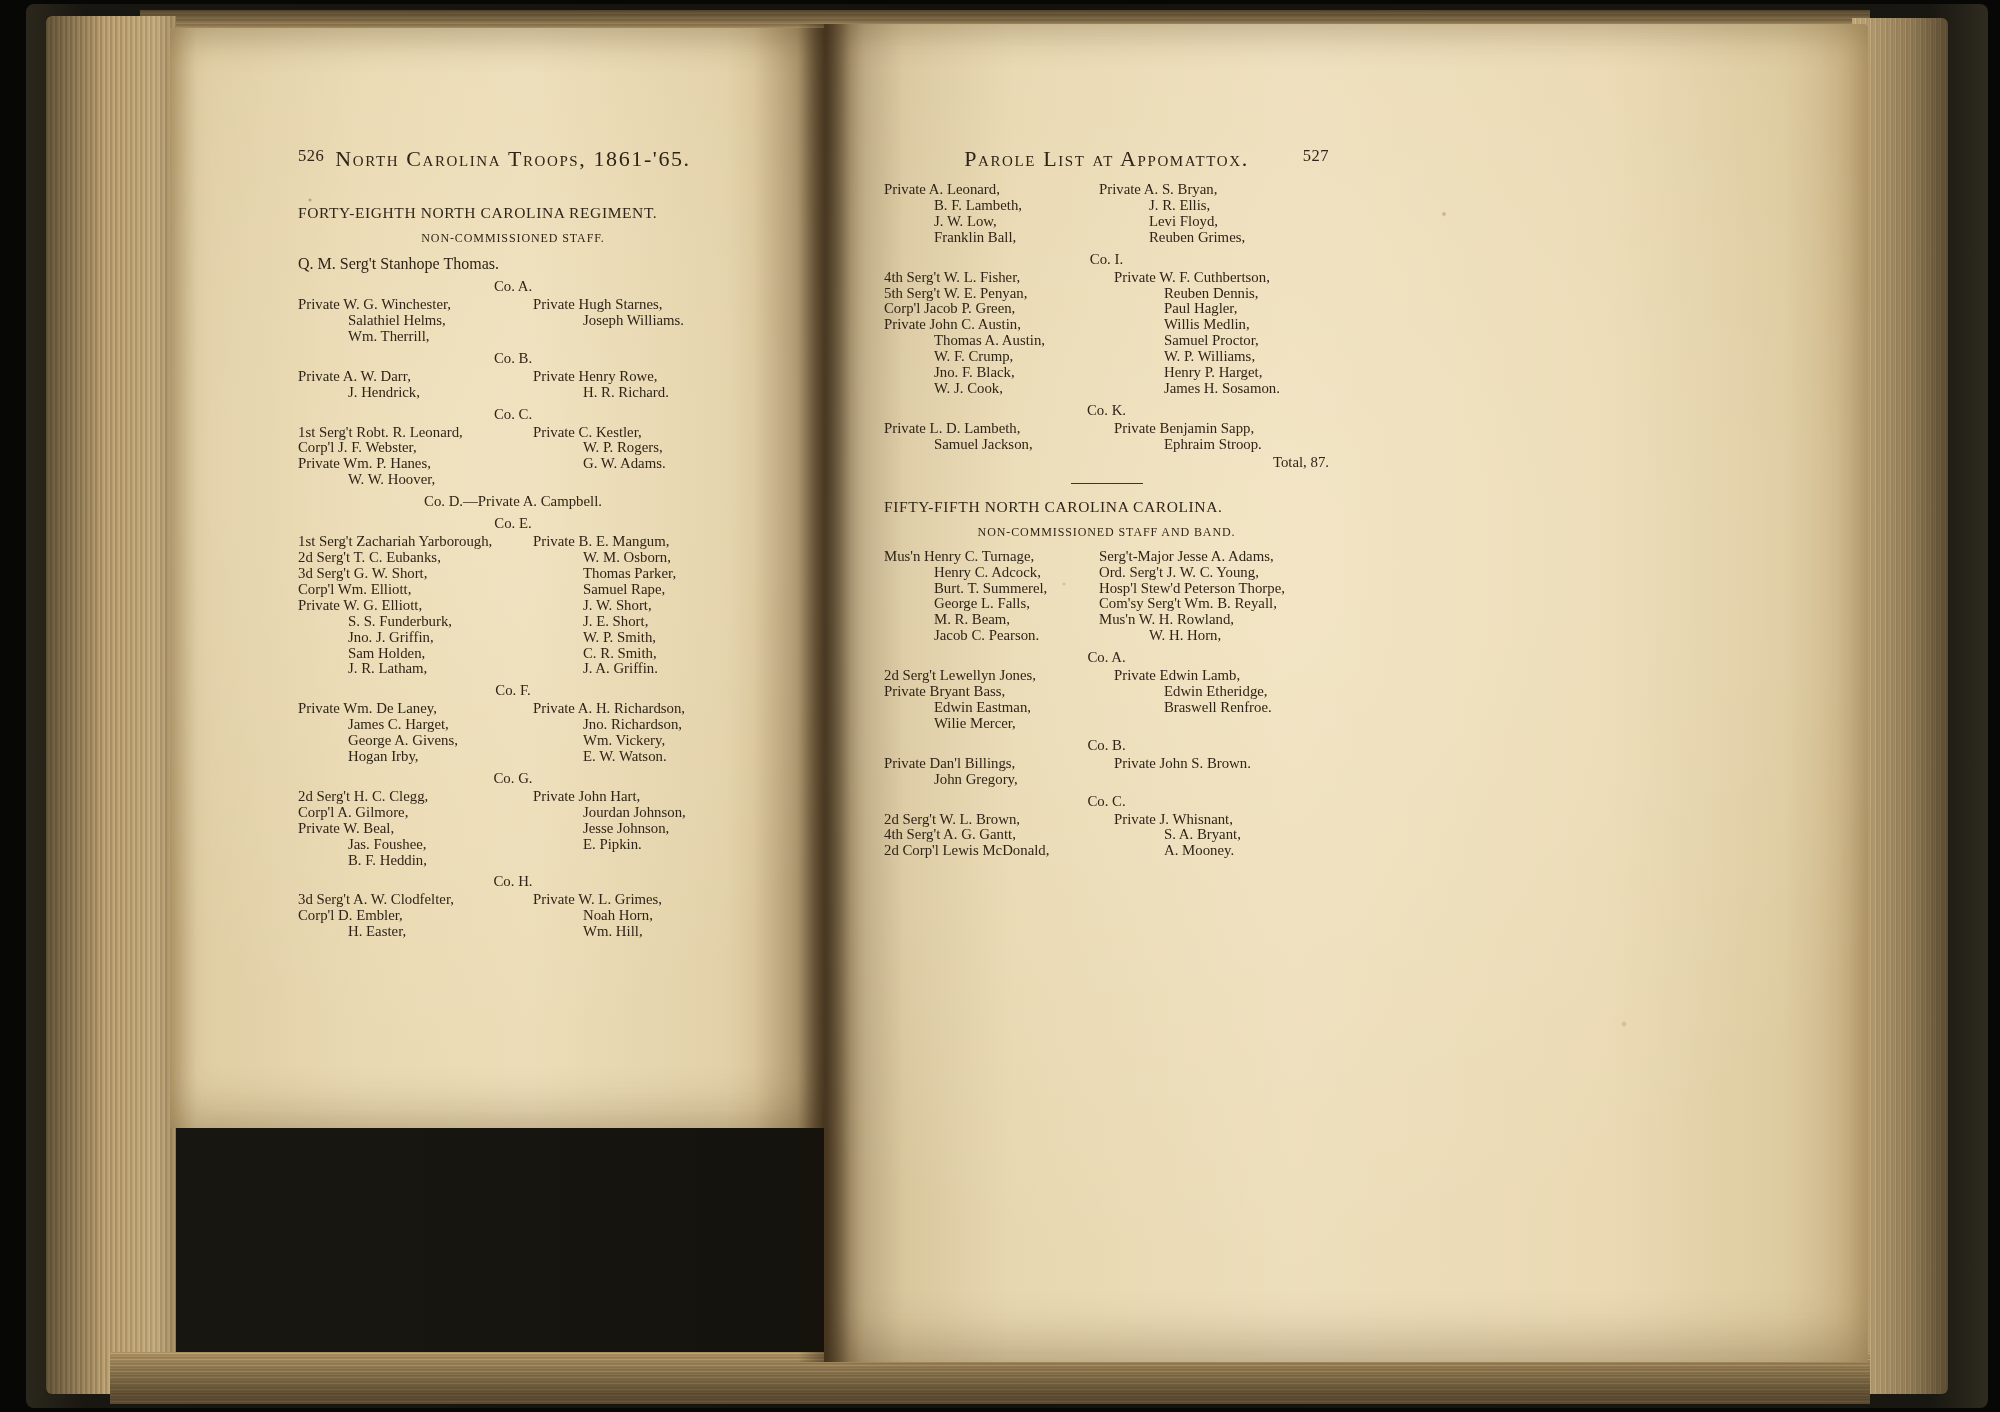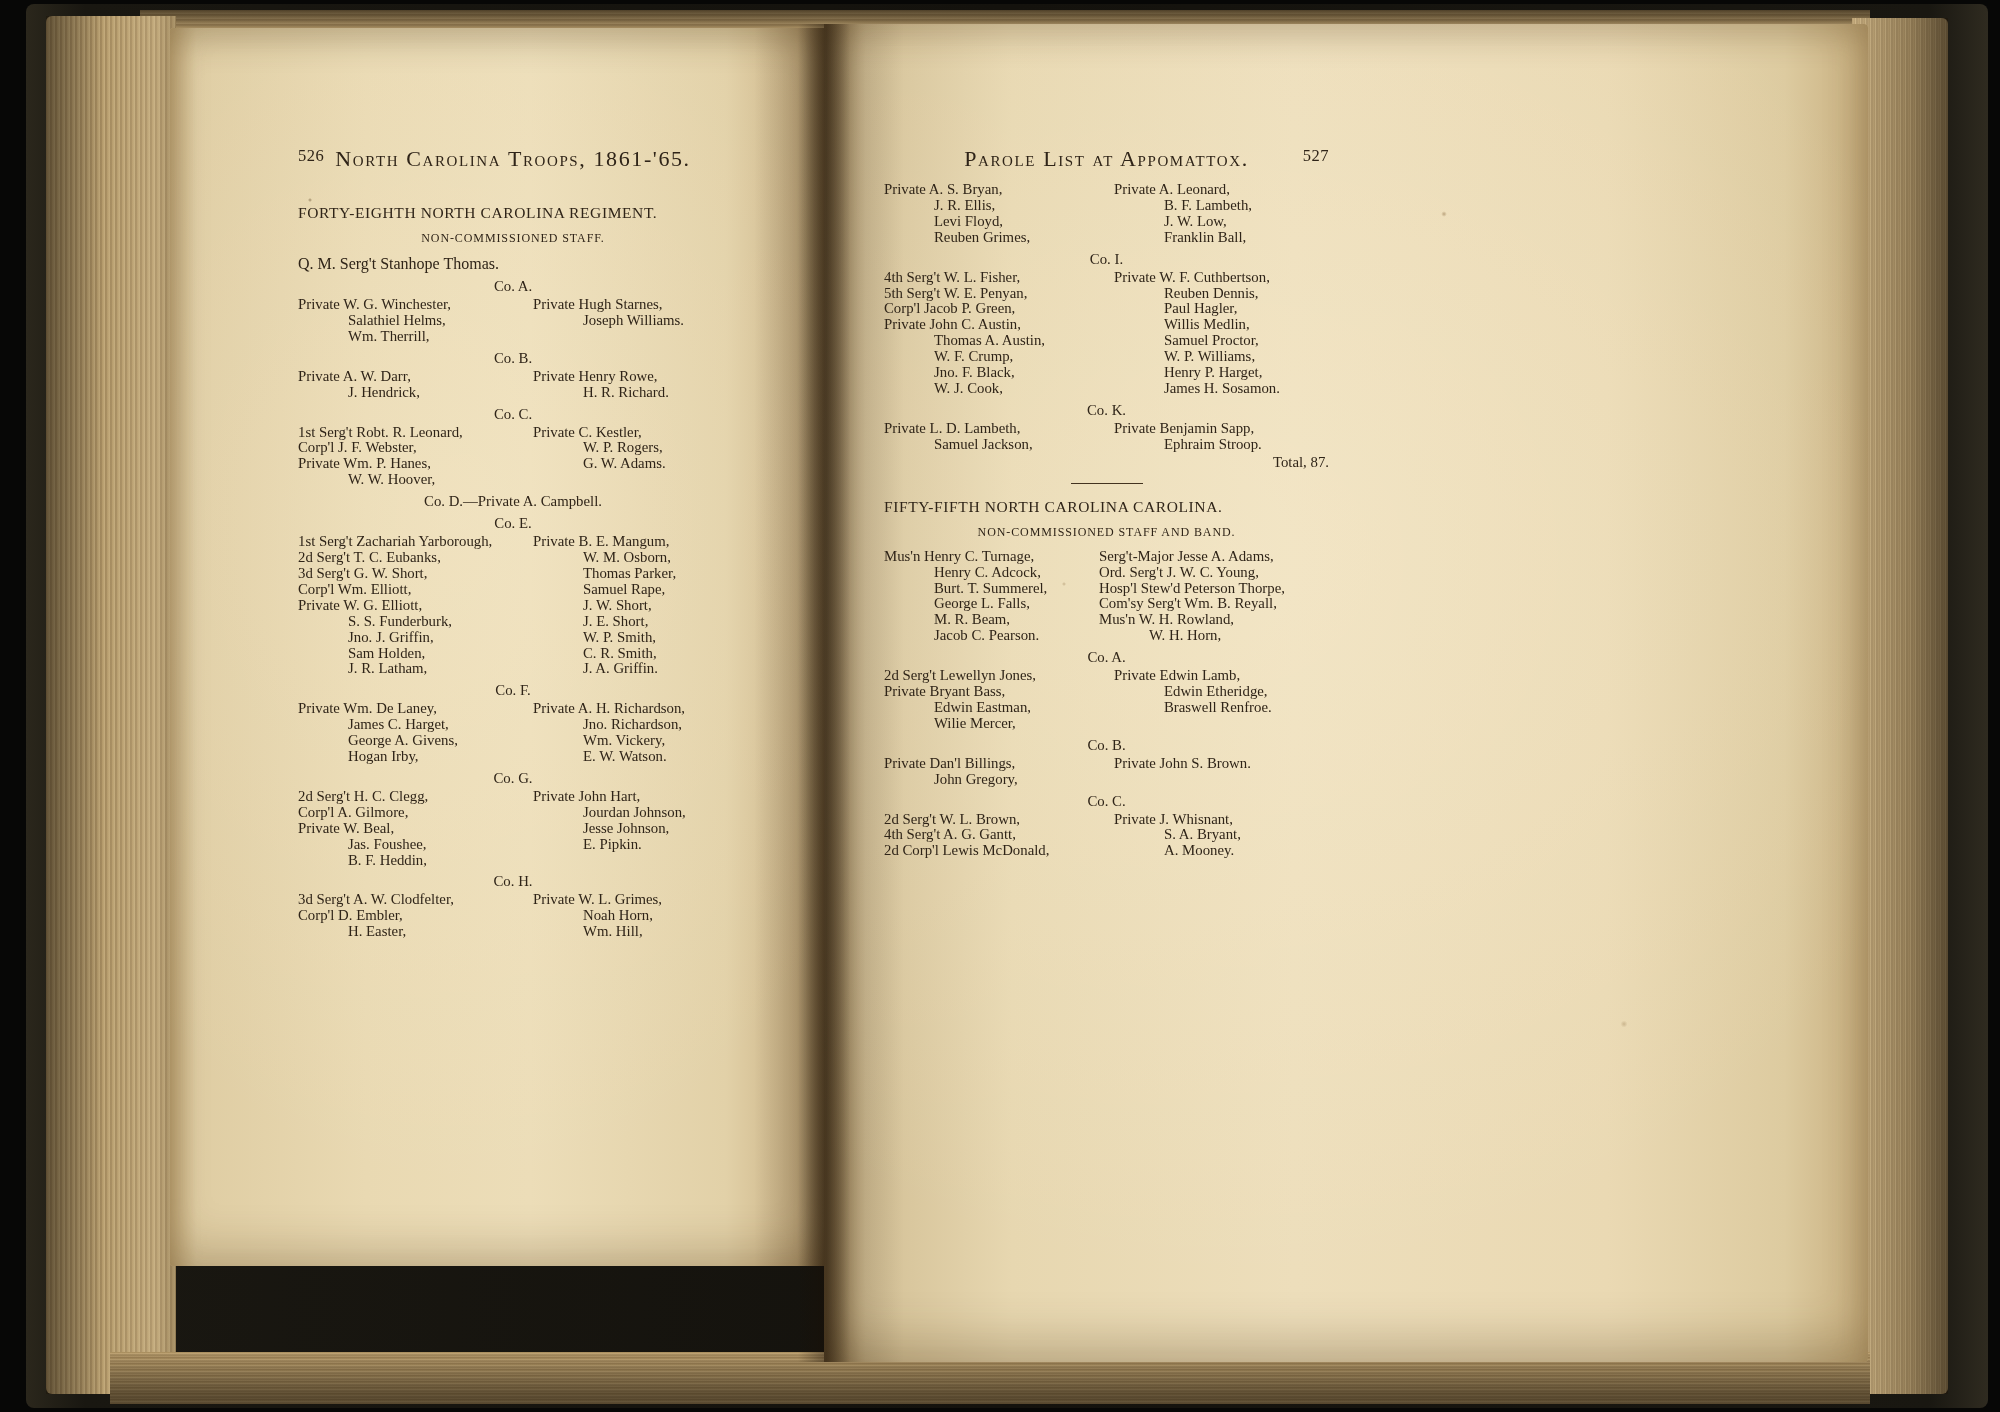--- a/index.html
+++ b/index.html
@@ -20,21 +20,21 @@
   .edge-right{position:absolute;left:1852px;top:18px;width:96px;height:1376px;border-radius:0 6px 6px 0;z-index:1;
          background:repeating-linear-gradient(90deg,#977d52 0px,#cdb383 1px,#ab9061 2px,#d6bd8d 4px,#8a7148 5px);}
   .edge-right::after{content:'';position:absolute;inset:0;
          background:linear-gradient(90deg,rgba(255,240,210,.1),rgba(28,20,9,.25) 60%,rgba(28,20,9,.6));}
   .edge-bottom{position:absolute;left:110px;top:1352px;width:1760px;height:52px;z-index:1;
          background:repeating-linear-gradient(to bottom,#a28757 0px,#c9ae7e 2px,#8a7148 3px,#bda273 4px,#94794e 6px);}
   .edge-bottom::after{content:'';position:absolute;inset:0;
          background:linear-gradient(to bottom,rgba(25,18,8,0),rgba(25,18,8,.55) 85%);}
   
   .page{position:absolute;z-index:2;}
-  .page-left{left:170px;top:28px;width:654px;height:1238px;border-radius:3px 0 0 3px;
+  .page-left{left:170px;top:28px;width:654px;height:1100px;border-radius:3px 0 0 3px;
      background:
        radial-gradient(circle 3px at 140px 172px, rgba(70,45,15,.45), rgba(70,45,15,0) 70%),
        radial-gradient(120% 90% at 45% 40%, rgba(255,245,220,.25), rgba(0,0,0,0) 60%),
        linear-gradient(90deg,#c6ad7d 0%,#dfcda3 4%,#e9d9b2 30%,#ecddb8 55%,#e2d1a8 85%,#c9b184 97%,#ad9264 100%);
      box-shadow:inset 0 14px 30px rgba(80,55,20,.25), inset 0 -20px 40px rgba(80,55,20,.22);}
   .page-left::after{content:'';position:absolute;right:0;top:0;bottom:0;width:70px;
      background:linear-gradient(90deg,rgba(50,32,12,0),rgba(50,32,12,.18) 60%,rgba(35,22,8,.4));}
   .page-right{left:824px;top:24px;width:1044px;height:1338px;border-radius:0 4px 4px 0;
      background:
        radial-gradient(circle 4px at 620px 190px, rgba(110,75,30,.4), rgba(110,75,30,0) 70%),
@@ -202,31 +202,31 @@
   </div>
 
   <div class="page page-right">
     <div class="content">
       <div class="page-head">
         <span class="pnum">527</span>
         <span class="ptitle">Parole List at Appomattox.</span>
       </div>
       <div id="right-blocks" class="blocks">
           <div class="cols">
+            <div class="col col-r">
+              <div class="name-line">Private A. Leonard,</div>
+              <div class="name-line ind">B. F. Lambeth,</div>
+              <div class="name-line ind">J. W. Low,</div>
+              <div class="name-line ind">Franklin Ball,</div>
+            </div>
             <div class="col col-l">
               <div class="name-line">Private A. S. Bryan,</div>
               <div class="name-line ind">J. R. Ellis,</div>
               <div class="name-line ind">Levi Floyd,</div>
               <div class="name-line ind">Reuben Grimes,</div>
-            </div>
-            <div class="col col-r">
-              <div class="name-line">Private A. Leonard,</div>
-              <div class="name-line ind">B. F. Lambeth,</div>
-              <div class="name-line ind">J. W. Low,</div>
-              <div class="name-line ind">Franklin Ball,</div>
             </div>
           </div>
           <div class="b-heading">Co. I.</div>
           <div class="cols">
             <div class="col col-l">
               <div class="name-line">4th Serg't W. L. Fisher,</div>
               <div class="name-line">5th Serg't W. E. Penyan,</div>
               <div class="name-line">Corp'l Jacob P. Green,</div>
               <div class="name-line">Private John C. Austin,</div>
               <div class="name-line ind">Thomas A. Austin,</div>

